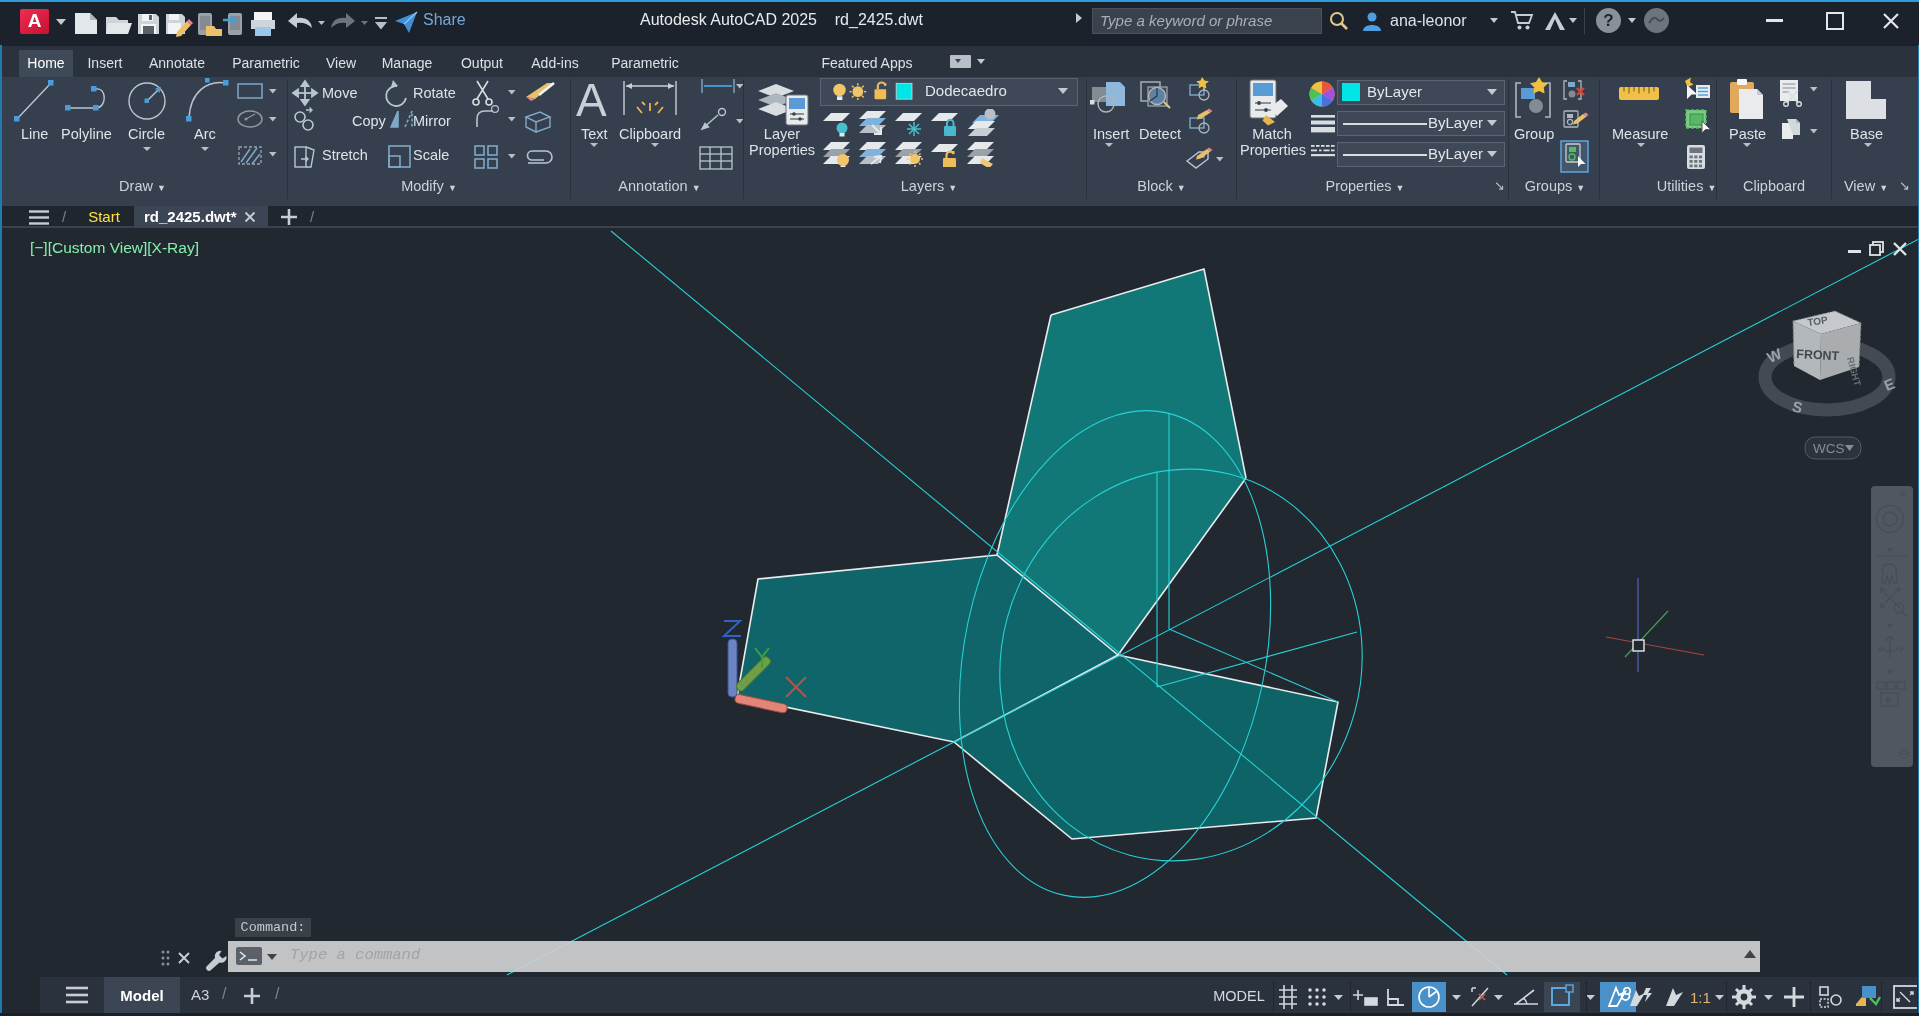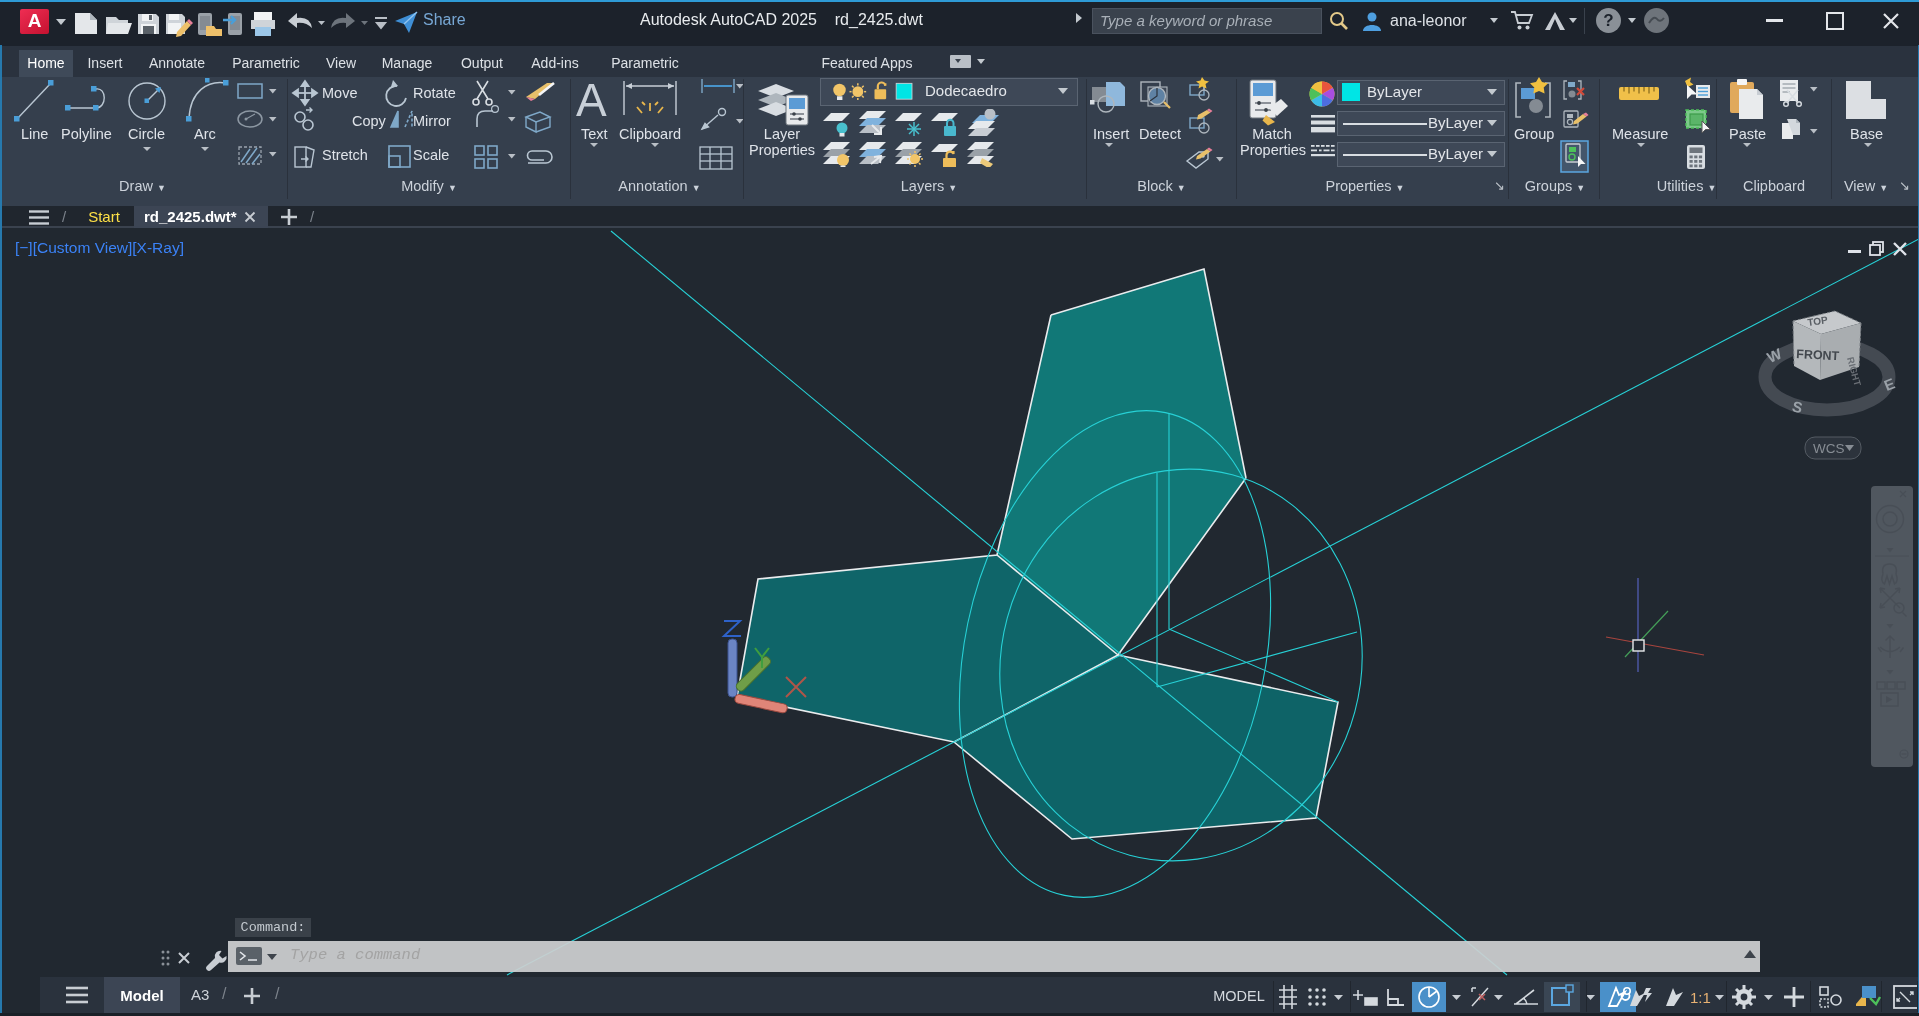--- a/index.html
+++ b/index.html
@@ -688,21 +688,21 @@
 
       <g>
         <line x1="1638" y1="578" x2="1638" y2="672" stroke="#5560bc" stroke-width="1.2"></line>
         <line x1="1606" y1="637" x2="1704" y2="655" stroke="#a8453e" stroke-width="1.2"></line>
         <line x1="1625" y1="657" x2="1668" y2="611" stroke="#449e58" stroke-width="1.2"></line>
         <rect x="1633" y="640" width="11" height="11" fill="#212830" stroke="#e8eaec" stroke-width="1.4"></rect>
       </g>
     </g>
   </svg>
 
-  <div class="abs" style="left:15px;top:11px;color:#3b82f6;font-size:15.5px;">[−][Custom View][X-Ray]</div>
+  <div class="abs" style="left:30px;top:11px;color:#86efac;font-size:15.5px;">[−][Custom View][X-Ray]</div>
 
   <div class="abs" style="left:1848px;top:22px;width:13px;height:2.5px;background:#dfe3e9;"></div>
   <svg class="abs" style="left:1869px;top:13px" width="15" height="15" viewBox="0 0 15 15">
       <rect x="4" y="1" width="10" height="10" fill="none" stroke="#dfe3e9" stroke-width="1.8"></rect>
       <rect x="1" y="4" width="10" height="10" fill="#212830" stroke="#dfe3e9" stroke-width="1.8"></rect>
     </svg>
   <svg class="abs" style="left:1893px;top:14px" width="14" height="14" viewBox="0 0 14 14">
       <path d="M1 1 L13 13 M13 1 L1 13" stroke="#dfe3e9" stroke-width="2.4"></path>
     </svg>
 

